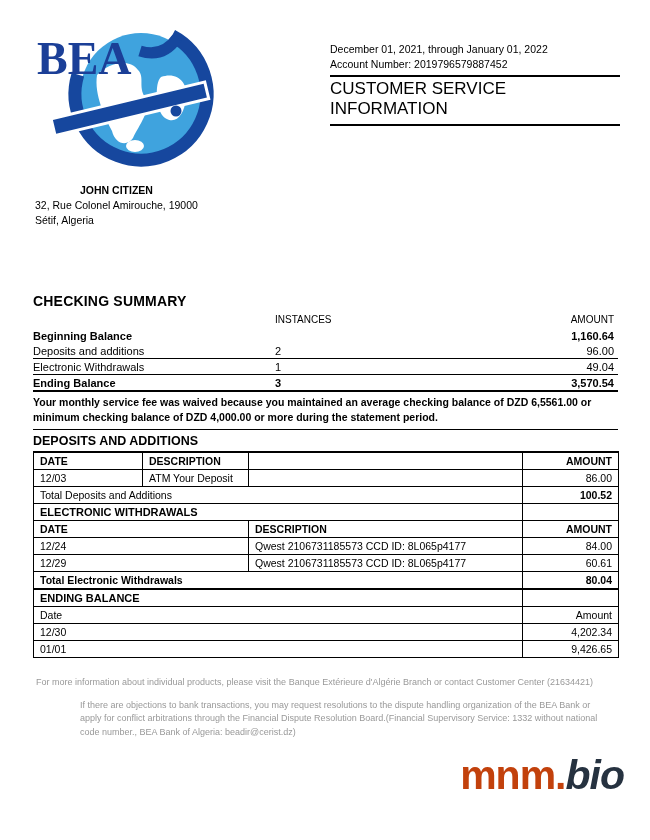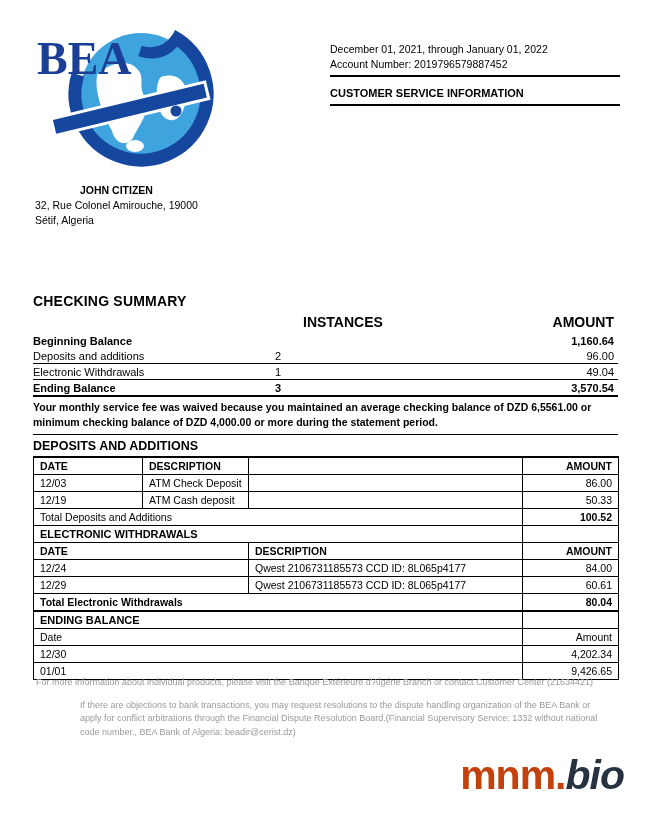--- a/index.html
+++ b/index.html
@@ -4,34 +4,34 @@
 <style>
   html,body{margin:0;padding:0;background:#fff;}
   body{width:650px;height:840px;position:relative;font-family:"Liberation Sans",sans-serif;color:#000;overflow:hidden;}
   .abs{position:absolute;}
 
   
   #logo{left:35px;top:25px;width:190px;height:150px;}
   #header-info{left:330px;top:42px;width:290px;}
   .hdr-line{font-size:10.5px;line-height:15px;}
   .thickrule{border-top:2.5px solid #000;margin:3px 0 0 0;}
-  .csi-title{font-size:11px;font-weight:bold;padding:2px 0 2px 0;margin-top:8px;}
+  .csi-title{font-size:17px;font-weight:normal;padding:2px 0 2px 0;}
   .svc-table{width:100%;border-collapse:collapse;margin-top:1px;}
   .svc-table td{font-size:10.5px;line-height:14px;vertical-align:top;padding:0 0 1px 0;}
   .svc-label{width:73px;}
   .svc-value{border-left:1px solid #000;padding-left:10px !important;}
 
   
   #recipient{left:35px;top:183px;font-size:10.5px;line-height:15px;}
   #recipient .name{font-weight:bold;text-align:center;}
 
   
   #main{left:33px;top:255px;width:585px;margin-top:38px;}
   .sum-title{font-size:14px;font-weight:bold;letter-spacing:.2px;}
-  .sum-head{display:flex;font-size:14px;font-weight:bold;margin-top:5px;padding-bottom:3px;gap:28px;}
+  .sum-head{display:flex;font-size:10px;font-weight:normal;margin-top:5px;padding-bottom:3px;}
   .sum-row{display:flex;font-size:11px;line-height:12px;padding:1.5px 0;}
   .sum-lbl{width:242px;}
   .sum-inst{flex:1;}
   .sum-amt{width:120px;text-align:right;padding-right:4px;}
   .b{font-weight:bold;}
   .rule1{border-bottom:1px solid #000;}
   .rule2{border-bottom:2.5px solid #000;}
   .note{font-size:10.5px;line-height:15px;padding:3px 0 4px 0;border-bottom:1px solid #000;font-weight:bold;}
   .sect-heading{font-size:12.5px;font-weight:bold;padding:4px 0 3px 0;}
 
@@ -135,29 +135,23 @@
 
     <tbody>
         <tr class="thick-top">
       <td class="th">DATE</td>
       <td class="th">DESCRIPTION</td>
       <td></td>
       <td class="th amt">AMOUNT</td>
     </tr>
     <tr>
       <td>12/03</td>
-      <td>ATM Check Deposit</td>
+      <td>ATM Your Deposit</td>
       <td></td>
       <td class="amt">86.00</td>
-    </tr>
-    <tr>
-      <td>12/19</td>
-      <td>ATM Cash deposit</td>
-      <td></td>
-      <td class="amt">50.33</td>
     </tr>
     <tr>
       <td colspan="3">Total Deposits and Additions</td>
       <td class="amt th">100.52</td>
     </tr>
 
     <tr>
       <td colspan="3" class="sect">ELECTRONIC WITHDRAWALS</td>
       <td></td>
     </tr>

